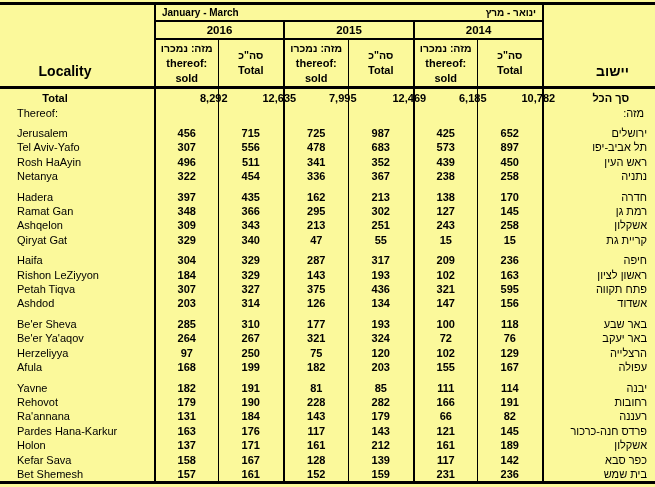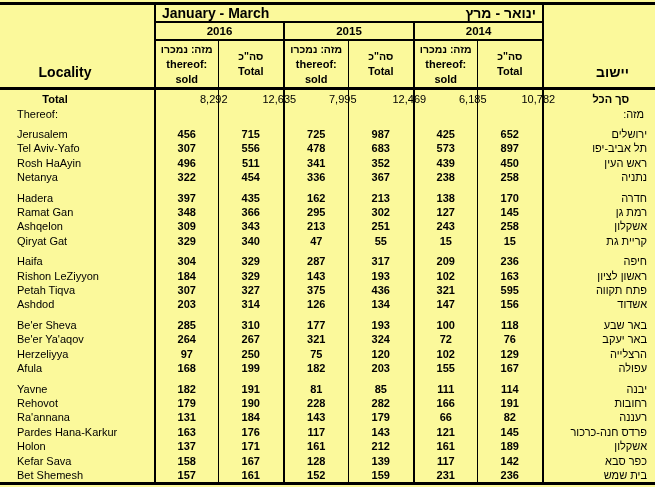--- a/index.html
+++ b/index.html
@@ -29,40 +29,40 @@
   .c5{border-right:1px solid #000;}
   .c6{border-right:2px solid #000;}
   .c7{border-right:none;}
 
   
   .loc-head{vertical-align:bottom;border-bottom:3px solid #000;font-weight:bold;font-size:14px;text-align:center;padding-bottom:7px;}
   .loc-head.en{padding-right:24px;}
   .loc-head.he{padding-left:26px;}
   tr.r1 .period{
     height:15px;border-bottom:2px solid #000;border-right:2px solid #000;
-    font-weight:bold;font-size:14px;vertical-align:middle;
+    font-weight:bold;font-size:10px;vertical-align:middle;
   }
   .period-inner{display:flex;justify-content:space-between;align-items:center;padding:0 6px;}
   tr.r2 .year{height:16px;border-bottom:2px solid #000;text-align:center;font-weight:bold;font-size:11.5px;vertical-align:middle;}
   tr.r3 th{height:46px;border-bottom:3px solid #000;text-align:center;font-weight:bold;vertical-align:middle;}
   tr.r3 .line-he{font-size:10.5px;line-height:15px;}
   tr.r3 .line-en{font-size:11px;line-height:15px;}
 
   
   td.loc{text-align:left;padding-left:17px;line-height:14.4px;height:14.4px;}
   td.num{text-align:center;font-weight:bold;line-height:14.4px;height:14.4px;}
   td.loc-he{padding-right:8px;line-height:14.4px;height:14.4px;}
   tr.gap td{height:6px;line-height:6px;font-size:1px;}
 
   tr.total-row td{vertical-align:top;padding-top:2px;height:29px;}
   tr.total-row .t1{font-weight:bold;line-height:15px;}
   tr.total-row .t2{font-weight:normal;line-height:14px;}
   tr.total-row td.c0 .t1{text-align:center;padding-right:44px;}
   tr.total-row td.c0 .t2{text-align:left;padding-left:17px;}
-  tr.total-row td.num-t{text-align:center;font-weight:normal;line-height:15px;padding-left:44px;}
+  tr.total-row td.num-t{text-align:center;font-weight:bold;line-height:15px;padding-left:44px;}
   tr.total-row td.c7 .t1{text-align:right;padding-right:26px;}
   tr.total-row td.c7 .t2{text-align:right;padding-right:11px;}
 </style>
 </head>
 <body>
 
 <table>
   <colgroup>
     <col class="w0">
       <col class="w1">

